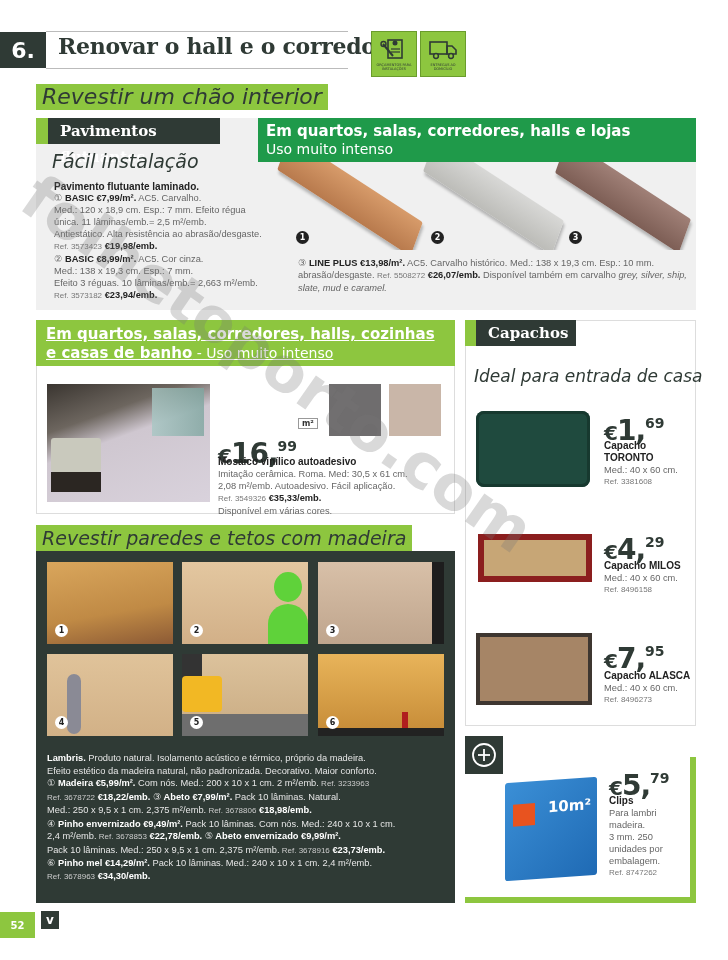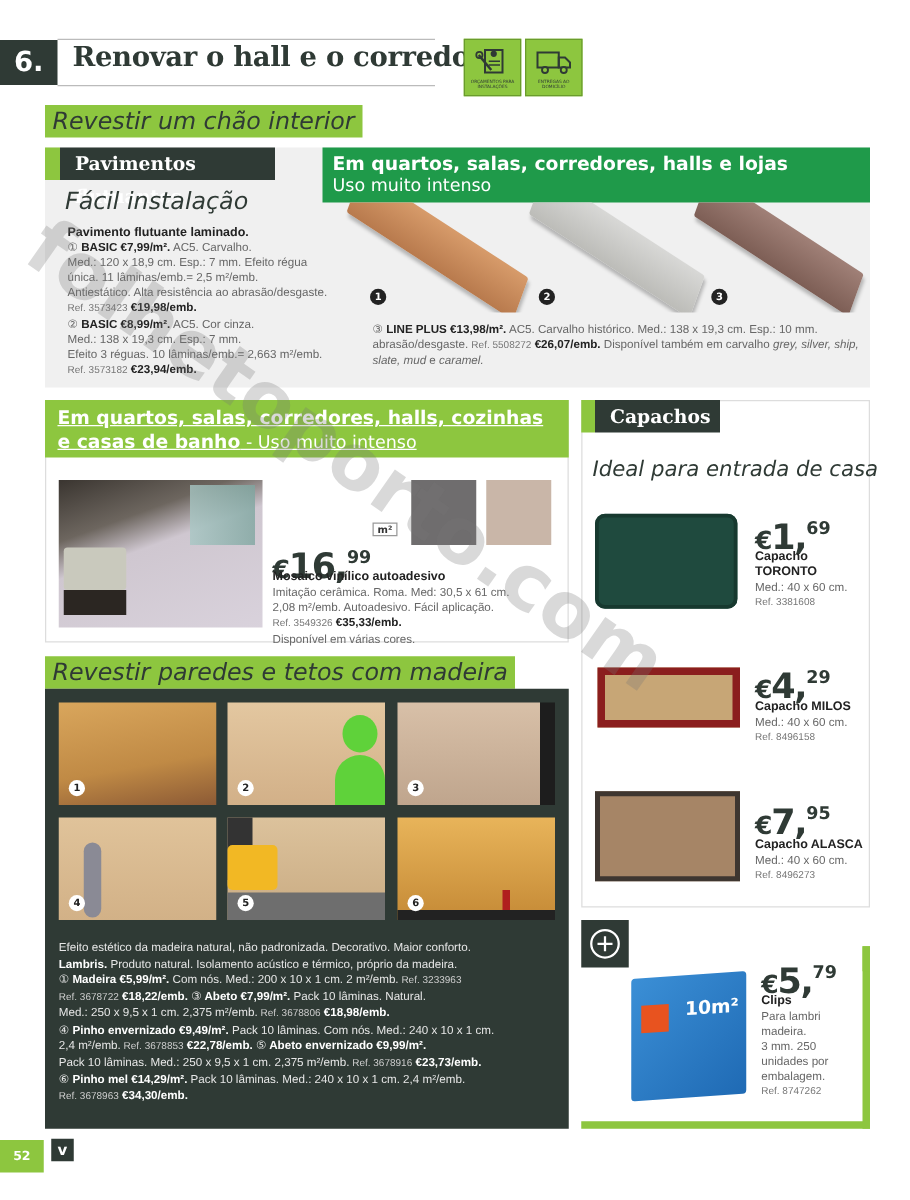--- a/index.html
+++ b/index.html
@@ -12,21 +12,21 @@
     font: bold 22px "DejaVu Sans", sans-serif; display: flex; align-items: center; justify-content: center; }
   .page-title { left: 58px; top: 33px; font: bold 22px "DejaVu Serif", serif; color: #2f3a35; letter-spacing: -0.3px; }
   .title-rule-top { left: 46px; top: 31px; width: 302px; height: 1px; background: #bbb; }
   .title-rule-bot { left: 46px; top: 68px; width: 302px; height: 1px; background: #bbb; }
   .svc-badge { top: 31px; width: 46px; height: 46px; background: #8dc63f; border: 1px solid #6a9c2c;
     display: flex; flex-direction: column; align-items: center; justify-content: center; }
   .svc-badge svg { width: 30px; height: 24px; }
   .svc-badge .cap { font-size: 3.5px; color: #2f3a35; text-align: center; line-height: 4px; margin-top: 2px; text-transform: uppercase; }
 
   .hand { font-family: "DejaVu Sans", sans-serif; font-style: italic; }
-  .green-hl { background: #8dc63f; color: #2f3a35; padding: 0 6px; font-size: 19px; height: 26px; line-height: 26px; }
+  .green-hl { background: #8dc63f; color: #2f3a35; padding: 0 6px; font-size: 22px; height: 26px; line-height: 26px; }
 
   
   .panel-gray { background: #f0f0f0; }
   .panel-white { background: #fff; border: 1px solid #ddd; }
   .dark-tab { background: #2f3a35; color: #fff; font: bold 15px "DejaVu Serif", serif; height: 26px; line-height: 26px; padding: 0 12px; }
   .lime-strip { background: #8dc63f; width: 12px; height: 26px; }
   .green-banner { background: #1f9a4a; color: #fff; }
   .lime-banner { background: #8dc63f; color: #fff; text-decoration: underline; }
   .bn-bold { font: bold 15px "DejaVu Sans", sans-serif; line-height: 18px; }
   .bn-light { font: 14px "DejaVu Sans", sans-serif; line-height: 18px; }
@@ -208,22 +208,22 @@
 </div>
 
 <div class="num-dot light" style="left:55px; top:624px;">1</div>
 <div class="num-dot light" style="left:190px; top:624px;">2</div>
 <div class="num-dot light" style="left:326px; top:624px;">3</div>
 <div class="num-dot light" style="left:55px; top:716px;">4</div>
 <div class="num-dot light" style="left:190px; top:716px;">5</div>
 <div class="num-dot light" style="left:326px; top:716px;">6</div>
 
 <div class="abs lambris-text" style="left:47px; top:752px; width:405px;">
+  <div><b>Lambris.</b><span> Produto natural. Isolamento acústico e térmico, próprio da madeira.</span></div>
   <div>Efeito estético da madeira natural, não padronizada. Decorativo. Maior conforto.</div>
-  <div><b>Lambris.</b><span> Produto natural. Isolamento acústico e térmico, próprio da madeira.</span></div>
   <div><span>①</span><b> Madeira €5,99/m².</b><span> Com nós. Med.: 200 x 10 x 1 cm. 2 m²/emb.</span><span class="ref"> Ref. 3233963</span></div>
   <div><span class="ref">Ref. 3678722</span><b> €18,22/emb.</b><span> ③</span><b> Abeto €7,99/m².</b><span> Pack 10 lâminas. Natural.</span></div>
   <div><span>Med.: 250 x 9,5 x 1 cm. 2,375 m²/emb.</span><span class="ref"> Ref. 3678806</span><b> €18,98/emb.</b></div>
   <div><span>④</span><b> Pinho envernizado €9,49/m².</b><span> Pack 10 lâminas. Com nós. Med.: 240 x 10 x 1 cm.</span></div>
   <div><span>2,4 m²/emb.</span><span class="ref"> Ref. 3678853</span><b> €22,78/emb.</b><span> ⑤</span><b> Abeto envernizado €9,99/m².</b></div>
   <div><span>Pack 10 lâminas. Med.: 250 x 9,5 x 1 cm. 2,375 m²/emb.</span><span class="ref"> Ref. 3678916</span><b> €23,73/emb.</b></div>
   <div><span>⑥</span><b> Pinho mel €14,29/m².</b><span> Pack 10 lâminas. Med.: 240 x 10 x 1 cm. 2,4 m²/emb.</span></div>
   <div><span class="ref">Ref. 3678963</span><b> €34,30/emb.</b></div>
 </div>
 

